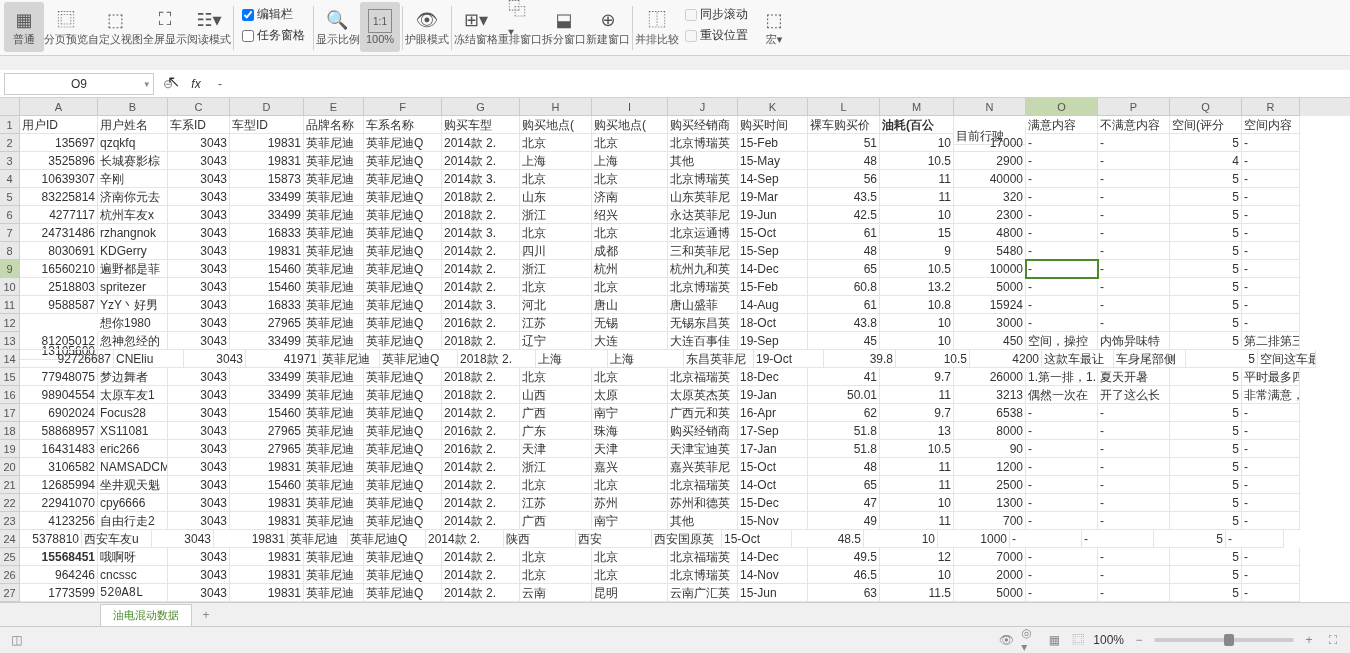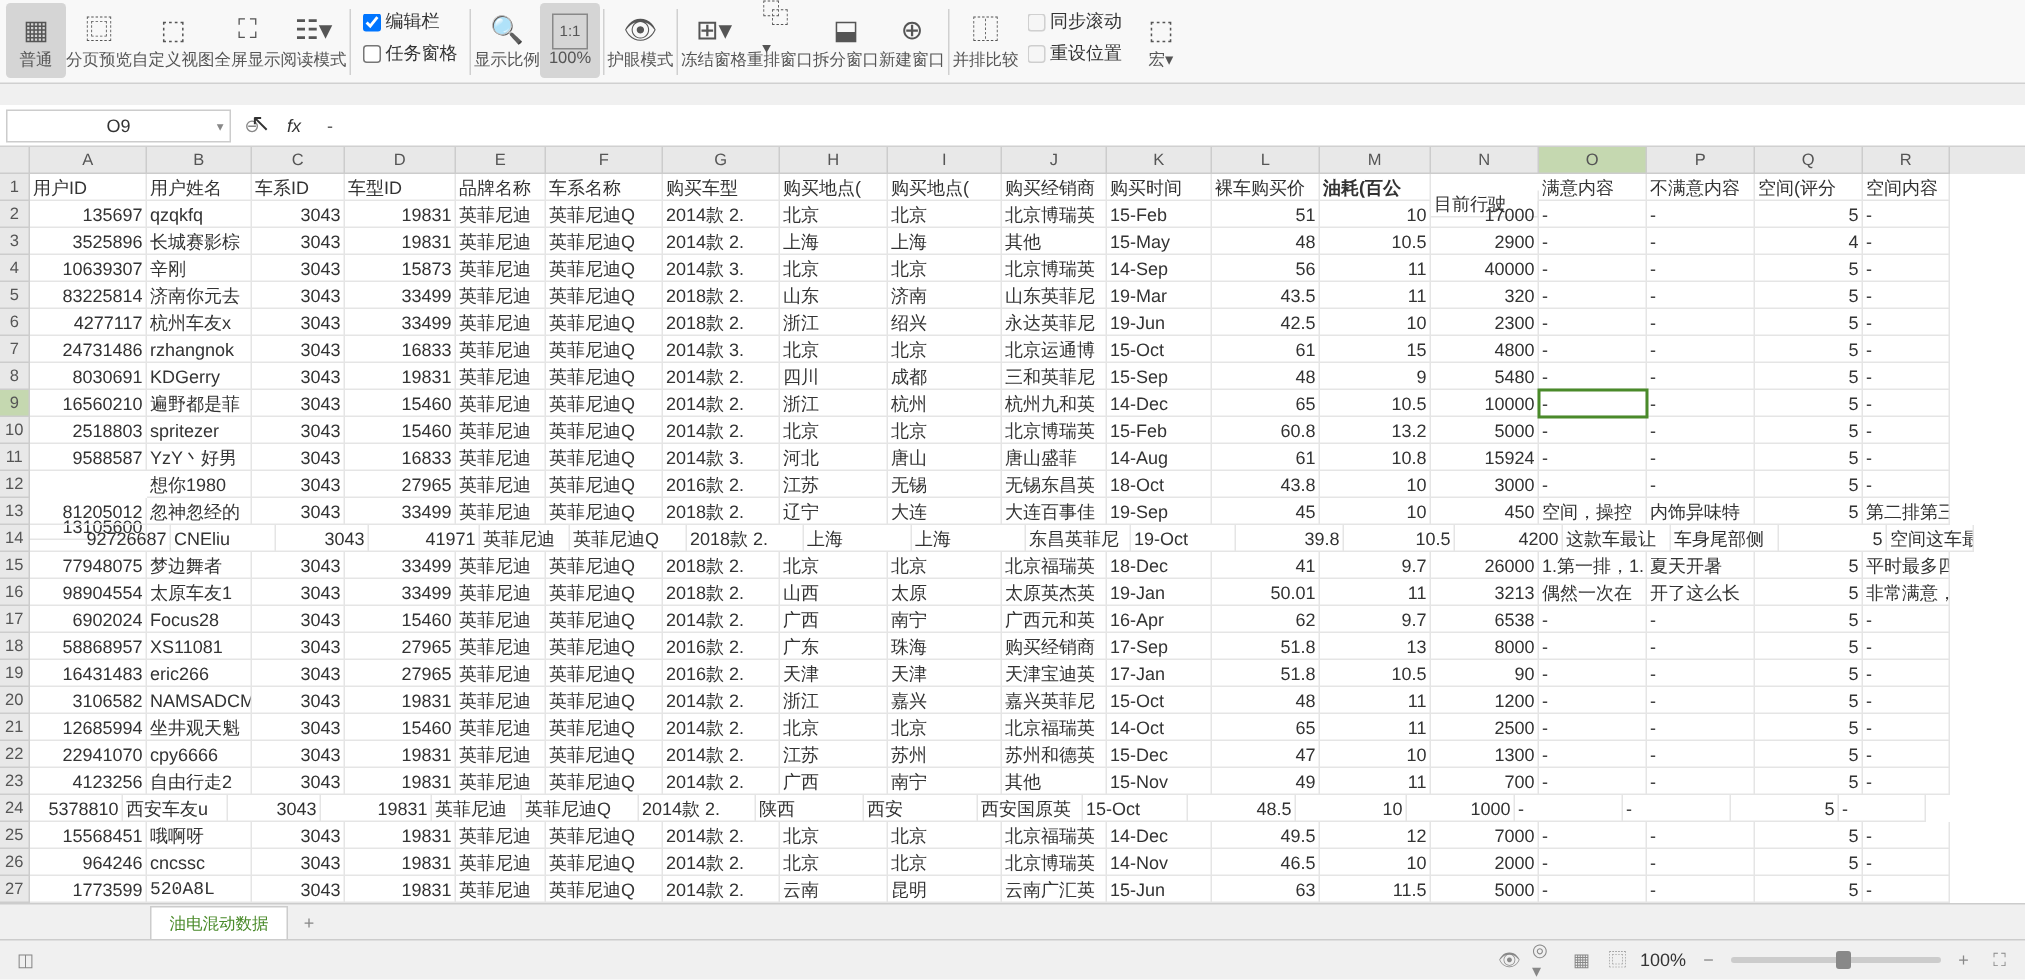--- a/index.html
+++ b/index.html
@@ -663,21 +663,21 @@
         <div class="cell r" style="width: 72px;">48.5</div>
         <div class="cell r" style="width: 74px;">10</div>
         <div class="cell r" style="width: 72px;">1000</div>
         <div class="cell" style="width: 72px;">-</div>
         <div class="cell" style="width: 72px;">-</div>
         <div class="cell r" style="width: 72px;">5</div>
         <div class="cell" style="width: 58px;">-</div>
       </div>
       <div class="row">
         <div class="row-h">25</div>
-        <div class="cell r" style="width: 78px;">15568451</div>
+        <div class="cell r" style="width: 78px; font-weight: bold;">15568451</div>
         <div class="cell" style="width: 70px;">哦啊呀</div>
         <div class="cell r" style="width: 62px;">3043</div>
         <div class="cell r" style="width: 74px;">19831</div>
         <div class="cell" style="width: 60px;">英菲尼迪</div>
         <div class="cell" style="width: 78px;">英菲尼迪Q</div>
         <div class="cell" style="width: 78px;">2014款 2.</div>
         <div class="cell" style="width: 72px;">北京</div>
         <div class="cell" style="width: 76px;">北京</div>
         <div class="cell" style="width: 70px;">北京福瑞英</div>
         <div class="cell" style="width: 70px;">14-Dec</div>

